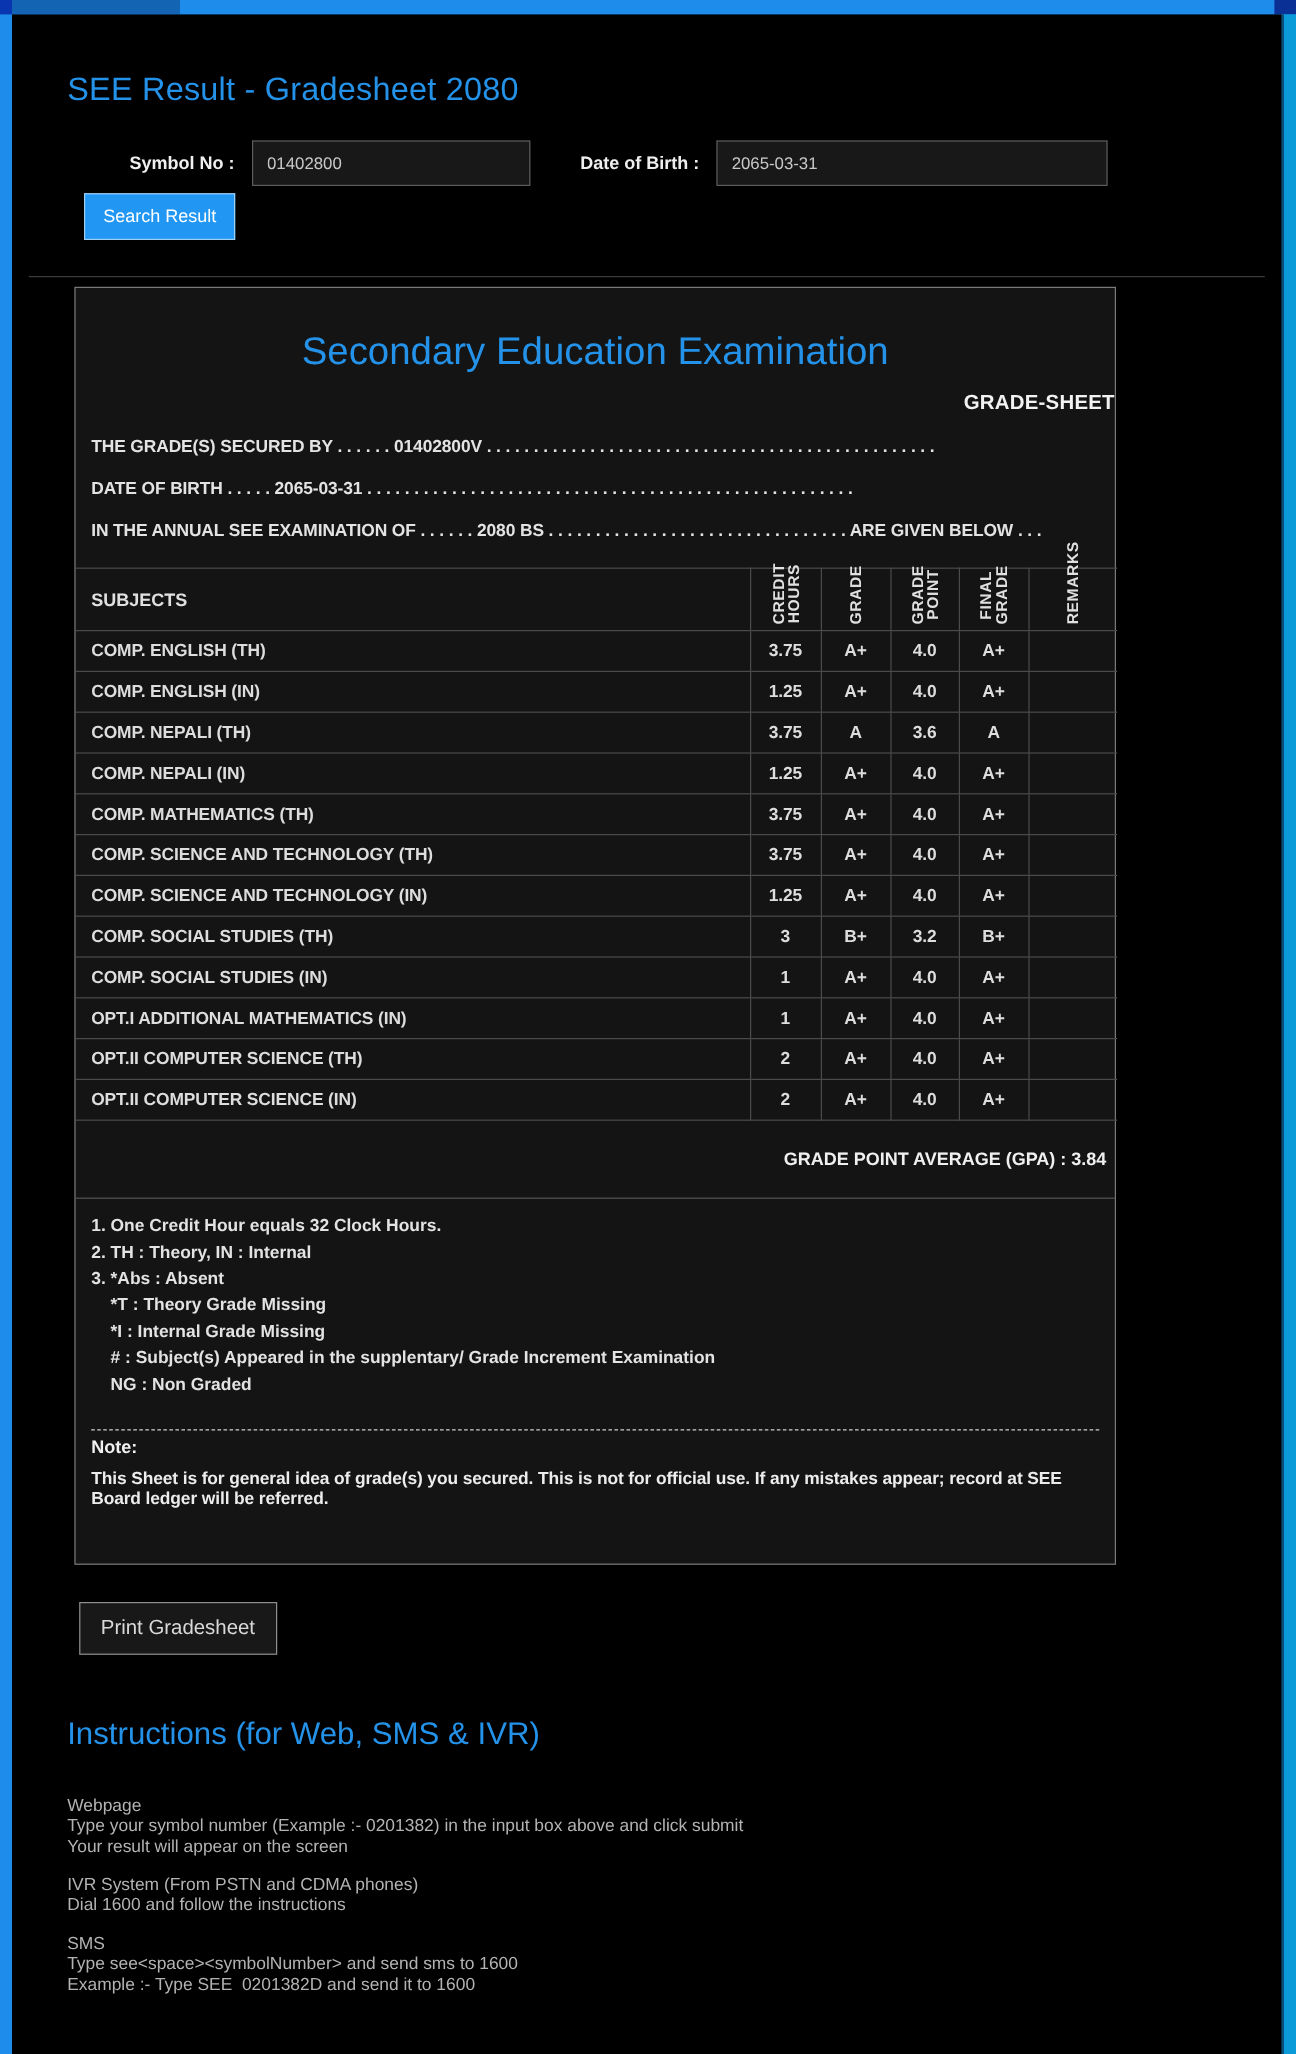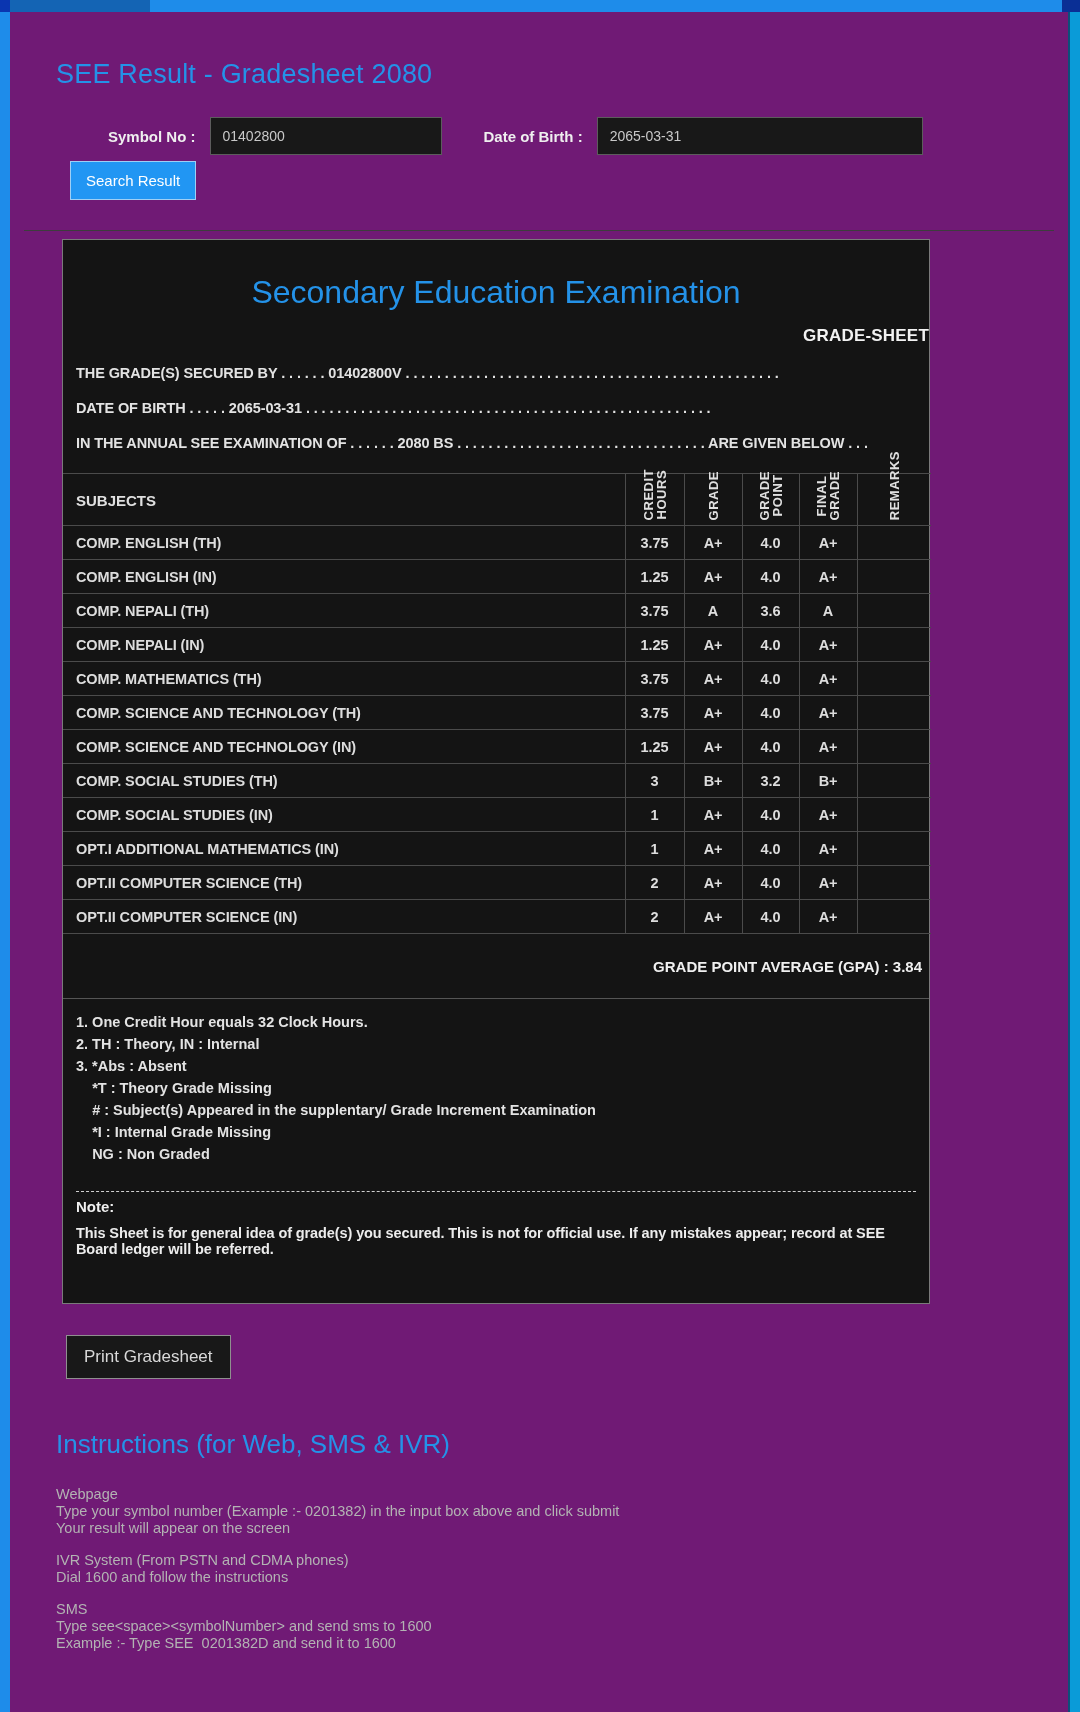--- a/index.html
+++ b/index.html
@@ -7,21 +7,21 @@
   body { font-family: "Liberation Sans", "DejaVu Sans", sans-serif; }
   .page { position: relative; width:1080px; height:1712px; overflow:hidden; background:#1e8cea; }
 
   
   .topbar { position:absolute; top:0; left:0; right:0; height:12px; background:#1e8cea; }
   .topbar-corner-left { position:absolute; top:0; left:0; width:10px; height:12px; background:#0a35b0; }
   .topbar-dark-segment { position:absolute; top:0; left:10px; width:140px; height:12px; background:#1464b4; }
   .topbar-corner-right { position:absolute; top:0; right:0; width:18px; height:12px; background:#0a2f95; }
   .scroll-track { position:absolute; top:12px; right:0; bottom:0; width:12px; background:#0a9bd8; border-left:2px solid #0b4f7a; }
 
-  .content { position:absolute; top:12px; left:10px; right:12px; bottom:0; background:#701a75; overflow:hidden; }
+  .content { position:absolute; top:12px; left:10px; right:12px; bottom:0; background:#000000; overflow:hidden; }
 
   .page-title { padding:47px 0 0 46px; font-size:27px; font-weight:400; color:#2492e8; letter-spacing:0.2px; }
 
   
   .form-row { display:flex; align-items:center; margin:27px 0 0 56px; }
   .form-label { font-size:15px; font-weight:700; color:#efefef; white-space:nowrap;margin-left:42px; }
   .text-input { margin-left:14px; width:232px; height:38px; padding:0 12px; font-family:inherit; font-size:14px;
                 color:#c9c9c9; background:#181818; border:1px solid #5c5c5c; }
   .text-input.dob { width:326px; }
   .label-dob { margin-left:42px; }
@@ -54,21 +54,21 @@
   .notes-box { border-top:1px solid #555555; padding:12px 13px 46px 13px; }
   .note-line { font-size:14.5px; font-weight:700; color:#e3e3e3; line-height:22px; white-space:pre-wrap; }
   .dashed-sep { margin-top:26px; border-top:1px dashed #cfcfcf; }
   .note-label { margin-top:6px; font-size:15px; font-weight:700; color:#f0f0f0; }
   .note-text { margin-top:10px; font-size:14.5px; font-weight:600; color:#ececec; letter-spacing:-0.1px; }
 
   .print-btn { display:inline-block; margin:31px 0 0 56px; padding:11px 17px; font-family:inherit; font-size:17px;
                color:#d9d9d9; background:#181818; border:1px solid #8f8f8f; cursor:pointer; }
 
   .instructions-title { margin:50px 0 0 46px; font-size:26px; font-weight:400; color:#2492e8; }
-  .instructions-body { margin:26px 0 0 46px; }
+  .instructions-body { margin:37px 0 0 46px; }
   .instructions-body p { margin:0 0 15px 0; font-size:14.5px; color:#b3b3b3; line-height:17px; white-space:pre-wrap; }
 </style>
 </head>
 <body>
 
 <div class="page">
   <div class="topbar">
     <div class="topbar-corner-left"></div>
     <div class="topbar-dark-segment"></div>
     <div class="topbar-corner-right"></div>
@@ -230,22 +230,22 @@
       </table>
 
       <div class="gpa-row">GRADE POINT AVERAGE (GPA) : 3.84</div>
 
       <div class="notes-box">
         <div>
             <div class="note-line">1. One Credit Hour equals 32 Clock Hours.</div>
             <div class="note-line">2. TH : Theory, IN : Internal</div>
             <div class="note-line">3. *Abs : Absent</div>
             <div class="note-line">    *T : Theory Grade Missing</div>
+            <div class="note-line">    *I : Internal Grade Missing</div>
             <div class="note-line">    # : Subject(s) Appeared in the supplentary/ Grade Increment Examination</div>
-            <div class="note-line">    *I : Internal Grade Missing</div>
             <div class="note-line">    NG : Non Graded</div>
           </div>
         <div class="dashed-sep"></div>
         <div class="note-label">Note:</div>
         <div class="note-text">This Sheet is for general idea of grade(s) you secured. This is not for official use. If any mistakes appear; record at SEE Board ledger will be referred.</div>
       </div>
     </div>
 
     <button class="print-btn">Print Gradesheet</button>
 

